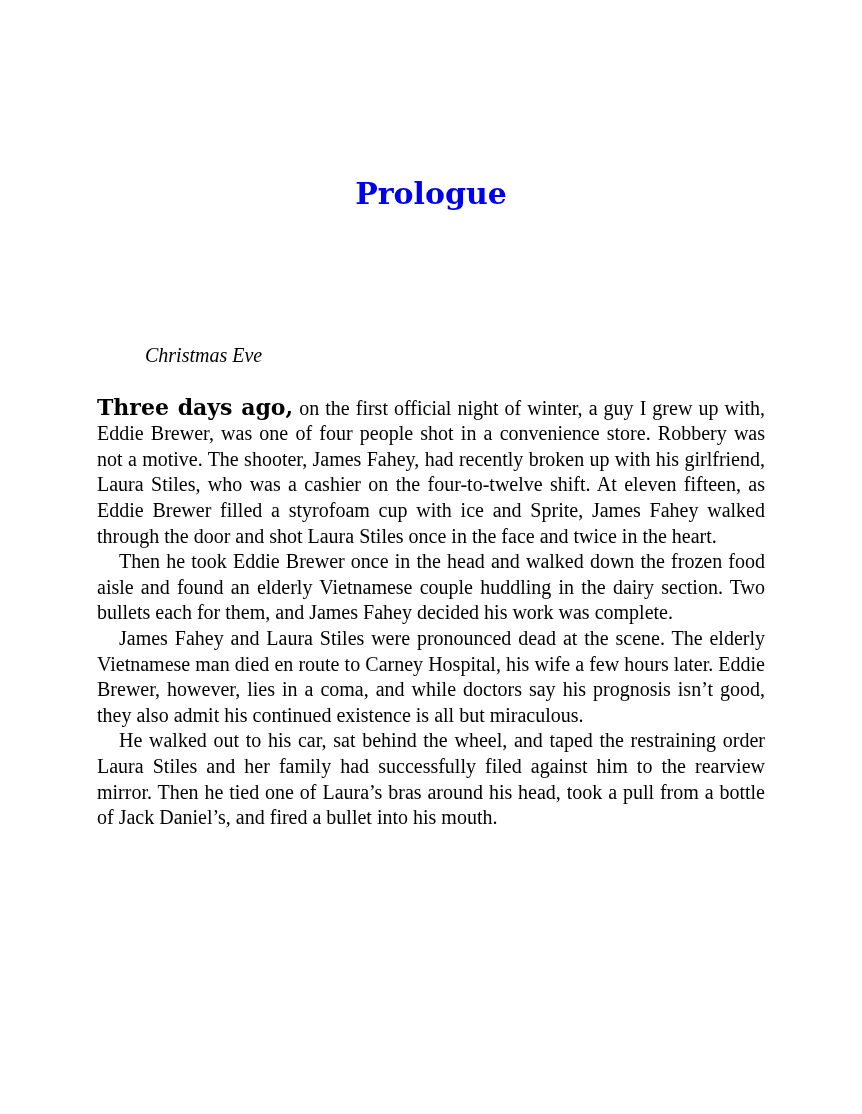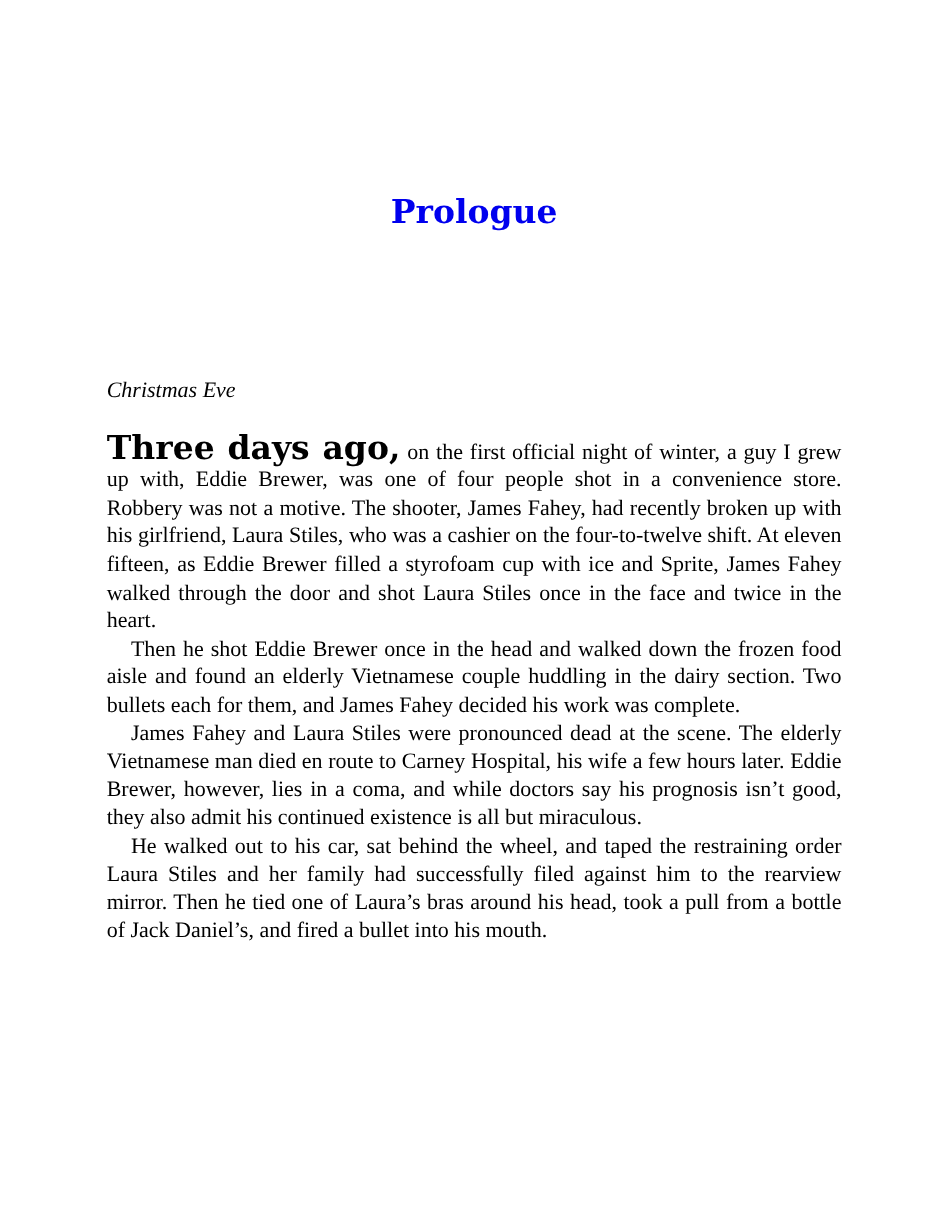--- a/index.html
+++ b/index.html
@@ -28,53 +28,54 @@
     line-height: 36px;
   }
   .scene-heading {
     margin-top: 131px;
     font-style: italic;
     font-size: 20px;
     line-height: 25.6px;
   }
   .scene-heading div {
     white-space: pre;
+    margin-left: 48px;
   }
   .body-text {
     margin-top: 26px;
   }
   .body-text p {
     margin: 0;
     font-size: 20px;
     line-height: 25.6px;
     text-align: justify;
   }
   .body-text p.indent {
     text-indent: 22px;
   }
   .lead-in {
     font-family: "DejaVu Serif", serif;
     font-weight: bold;
-    font-size: 30px;
+    font-size: 22px;
   }
 </style>
 </head>
 <body>
 
 <div class="page">
   <div class="content">
 
     <h1 class="chapter-title" style="color: rgb(0, 0, 238);">Prologue</h1>
 
     <div class="scene-heading">
       <div>Christmas Eve</div>
     </div>
 
     <div class="body-text">
       <p><span class="lead-in">Three days ago,</span><span> on the first official night of winter, a guy I grew up with, Eddie Brewer, was one of four people shot in a convenience store. Robbery was not a motive. The shooter, James Fahey, had recently broken up with his girlfriend, Laura Stiles, who was a cashier on the four-to-twelve shift. At eleven fifteen, as Eddie Brewer filled a styrofoam cup with ice and Sprite, James Fahey walked through the door and shot Laura Stiles once in the face and twice in the heart.</span></p>
 
-    <p class="indent">Then he shot Eddie Brewer once in the head and walked down the frozen food aisle and found an elderly Vietnamese couple huddling in the dairy section. Two bullets each for them, and James Fahey decided his work was complete.</p>
+    <p class="indent">Then he took Eddie Brewer once in the head and walked down the frozen food aisle and found an elderly Vietnamese couple huddling in the dairy section. Two bullets each for them, and James Fahey decided his work was complete.</p>
         <p class="indent">James Fahey and Laura Stiles were pronounced dead at the scene. The elderly Vietnamese man died en route to Carney Hospital, his wife a few hours later. Eddie Brewer, however, lies in a coma, and while doctors say his prognosis isn’t good, they also admit his continued existence is all but miraculous.</p>
         <p class="indent">He walked out to his car, sat behind the wheel, and taped the restraining order Laura Stiles and her family had successfully filed against him to the rearview mirror. Then he tied one of Laura’s bras around his head, took a pull from a bottle of Jack Daniel’s, and fired a bullet into his mouth.</p>
       </div>
 
   </div>
 </div>
 
 </body></html>

